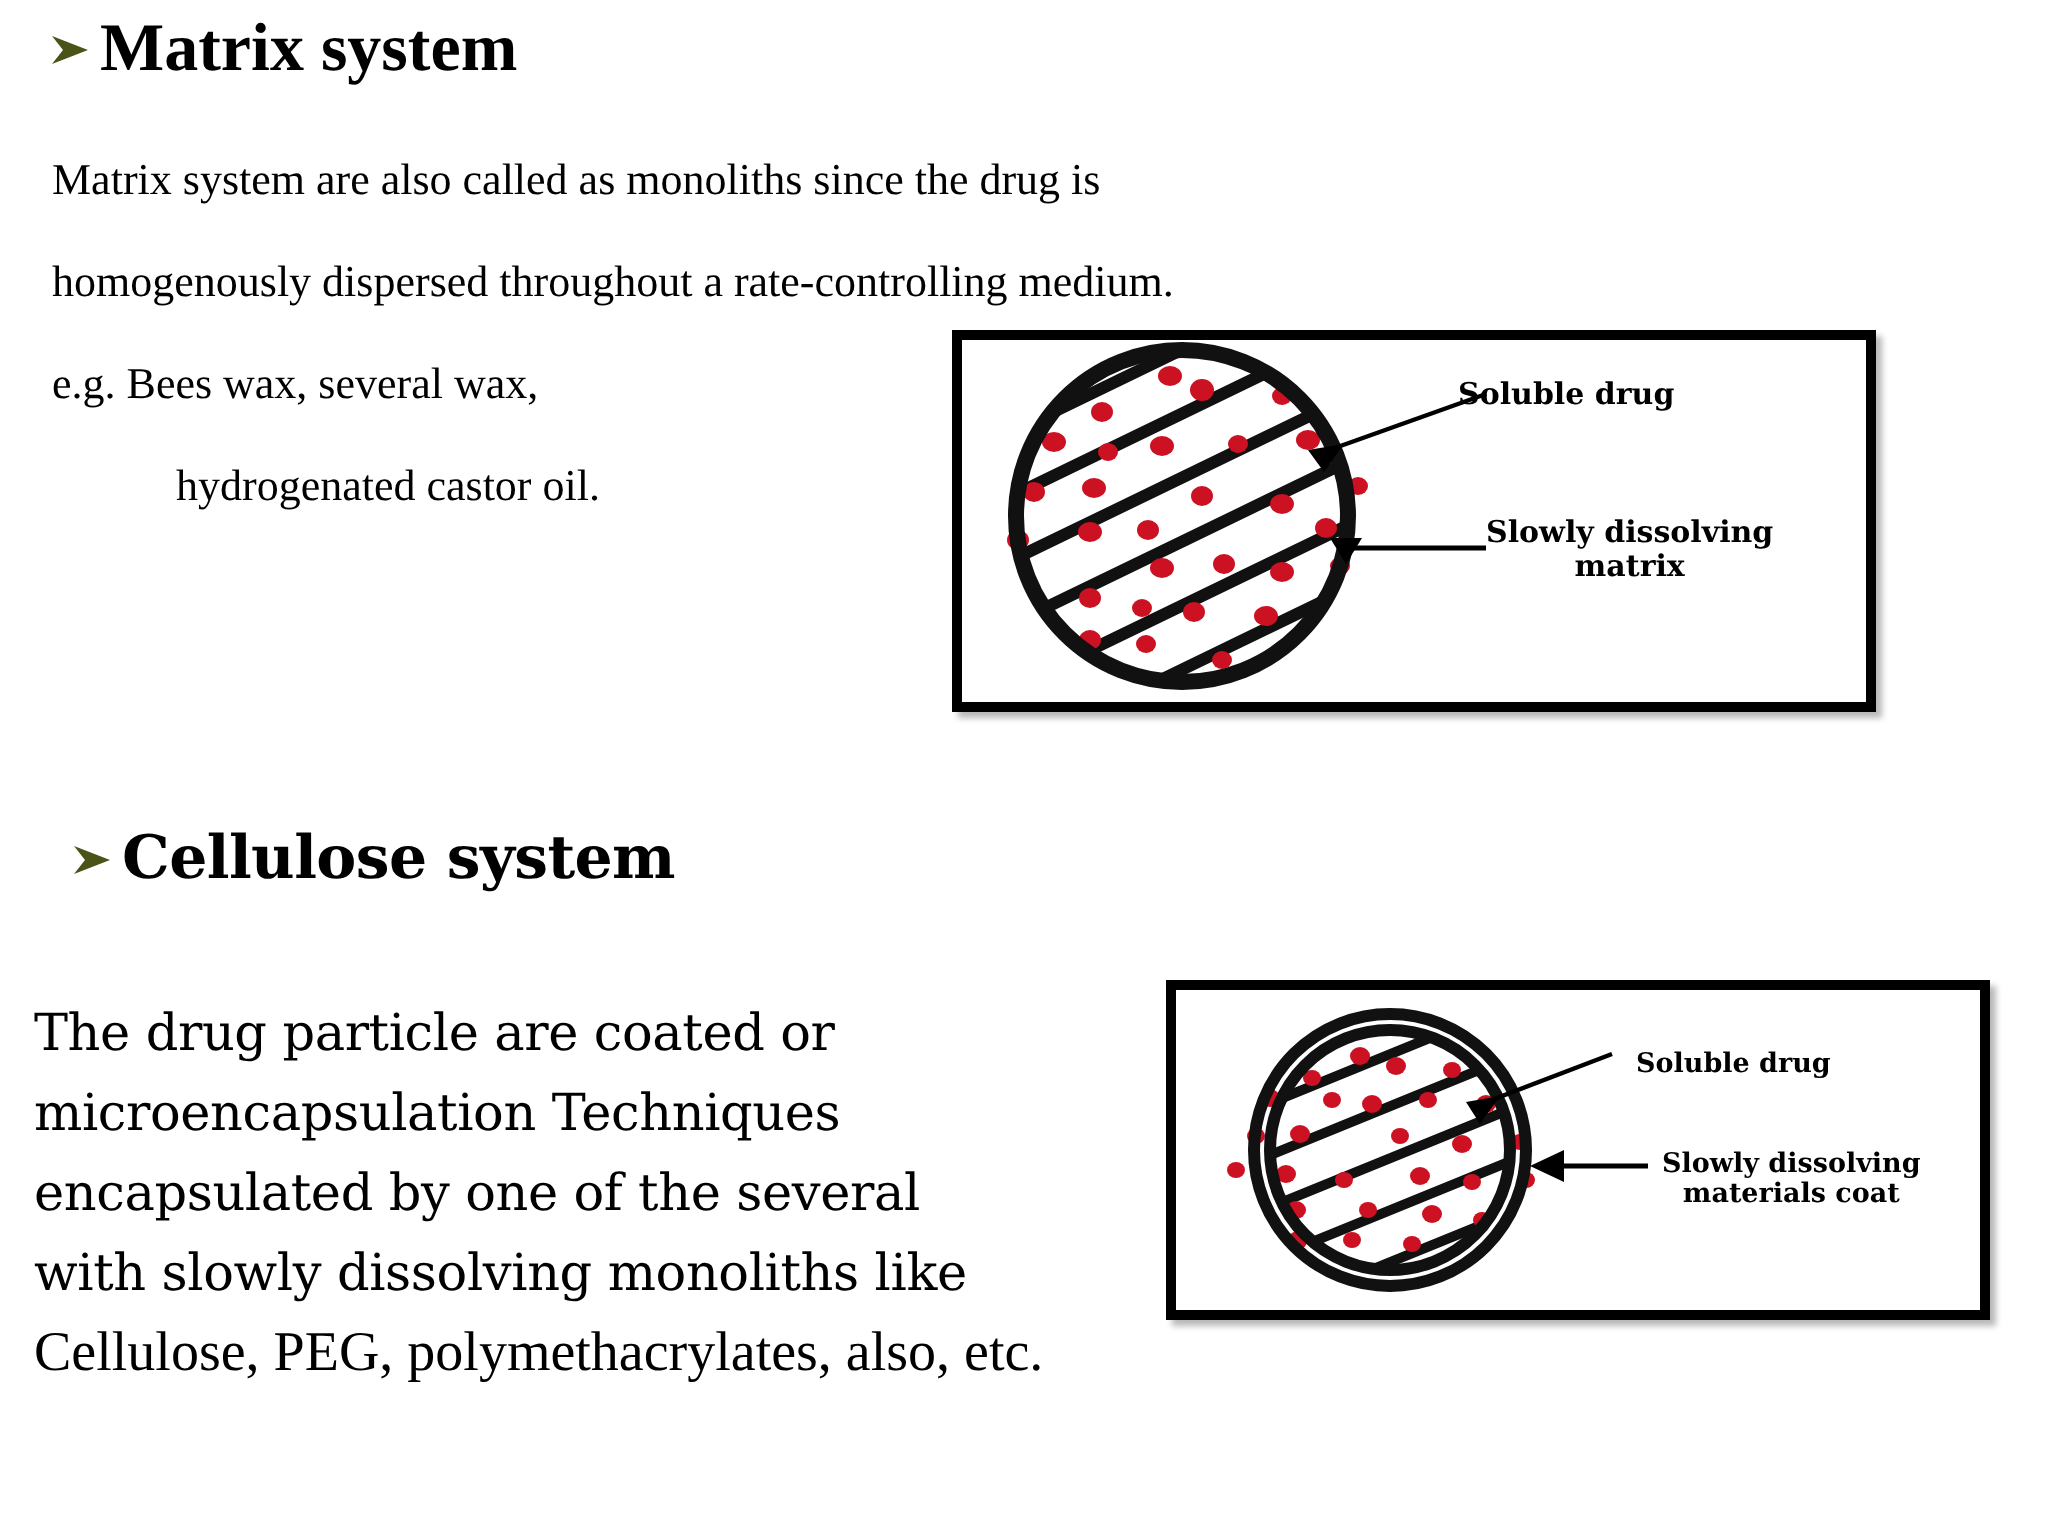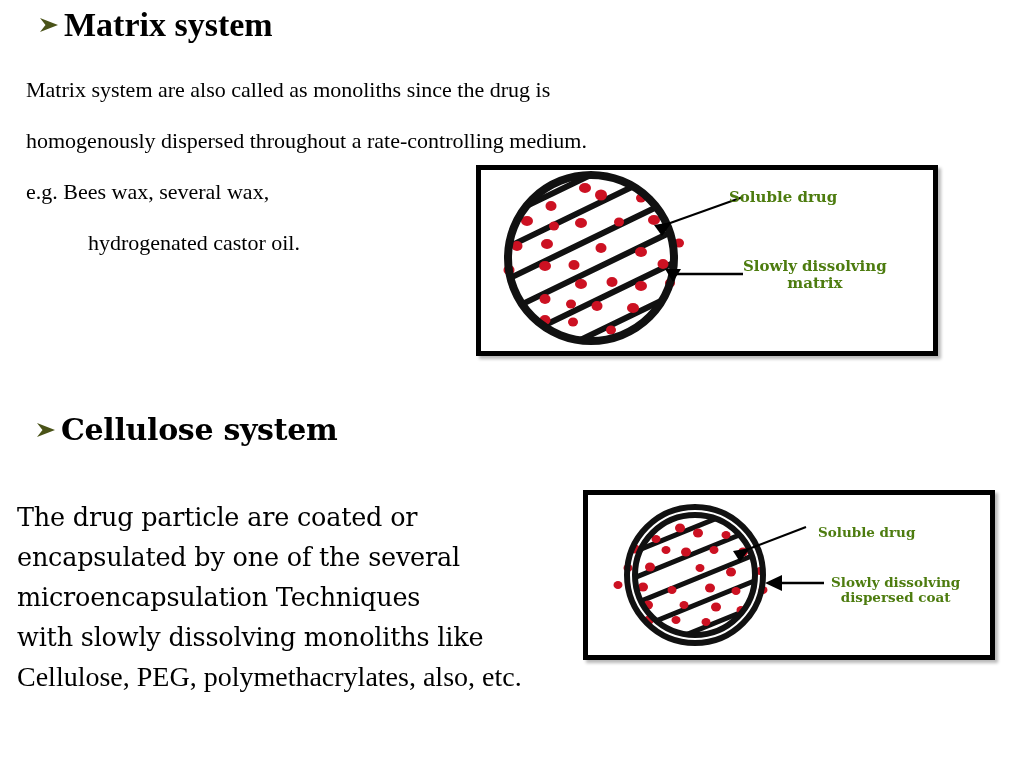--- a/index.html
+++ b/index.html
@@ -29,21 +29,21 @@
     width: 26px;
     height: 26px;
     margin-right: 2px;
     flex: 0 0 auto;
   }
   .heading-text {
     font-weight: bold;
     letter-spacing: 0px;
   }
   #heading-matrix {
-    left: 36px;
+    left: 22px;
     top: 6px;
   }
   #heading-matrix .heading-text {
     font-size: 34px;
     font-family: "Liberation Serif", "DejaVu Serif", serif;
   }
   #heading-reservoir {
     left: 33px;
     top: 412px;
   }
@@ -109,21 +109,21 @@
     left: 0;
     top: 0;
     width: 100%;
     height: 100%;
     display: block;
   }
   .callout-label {
     position: absolute;
     font-family: "DejaVu Serif", "Liberation Serif", serif;
     font-weight: bold;
-    color: #4d7c0f;
+    color: #000000;
     white-space: nowrap;
     line-height: 1.12;
   }
   #label-matrix-drug   { left: 248px; top: 19px;  font-size: 15px; }
   #label-matrix-matrix { left: 262px; top: 88px;  font-size: 15px; text-align: center; }
   #label-res-drug      { left: 230px; top: 30px;  font-size: 13.5px; }
   #label-res-coat      { left: 243px; top: 80px;  font-size: 13.5px; text-align: center; }
 </style>
 </head>
 <body>
@@ -223,22 +223,22 @@
     <span class="bullet-arrow">
       <svg viewBox="0 0 26 26" width="26" height="26" aria-hidden="true">
         <path d="M4 6 L22 13 L4 20 L9.5 13 Z" fill="#4a5318"></path>
       </svg>
     </span>
     <span class="heading-text">Cellulose system</span>
   </div>
 
   <div class="body-block" id="reservoir-body">
     <div class="body-line">The drug particle are coated or</div>
+    <div class="body-line">microencapsulation Techniques</div>
     <div class="body-line">encapsulated by one of the several</div>
-    <div class="body-line">microencapsulation Techniques</div>
     <div class="body-line">with slowly dissolving monoliths like</div>
     <div class="body-line last-line">Cellulose, PEG, polymethacrylates, also, etc.</div>
   </div>
 
   <div class="diagram-frame" id="diagram-reservoir-frame">
     <svg class="diagram-svg" viewBox="0 0 402 160" preserveAspectRatio="none">
       <defs>
         <clipPath id="clipResCircle">
           <circle cx="107" cy="80" r="60"></circle>
         </clipPath>
@@ -297,17 +297,17 @@
 
       <g stroke="#000000" stroke-width="2.4" fill="none">
         <line x1="190" y1="88" x2="236" y2="88"></line>
       </g>
       <path d="M177 88 L194 80 L194 96 Z" fill="#000000"></path>
     </svg>
 
     <div class="callout-label" id="label-res-drug">Soluble drug</div>
     <div class="callout-label" id="label-res-coat">
       <div>Slowly dissolving</div>
-      <div>dispersed coat</div>
+      <div>materials coat</div>
     </div>
   </div>
 
 </div>
 
 </body></html>

